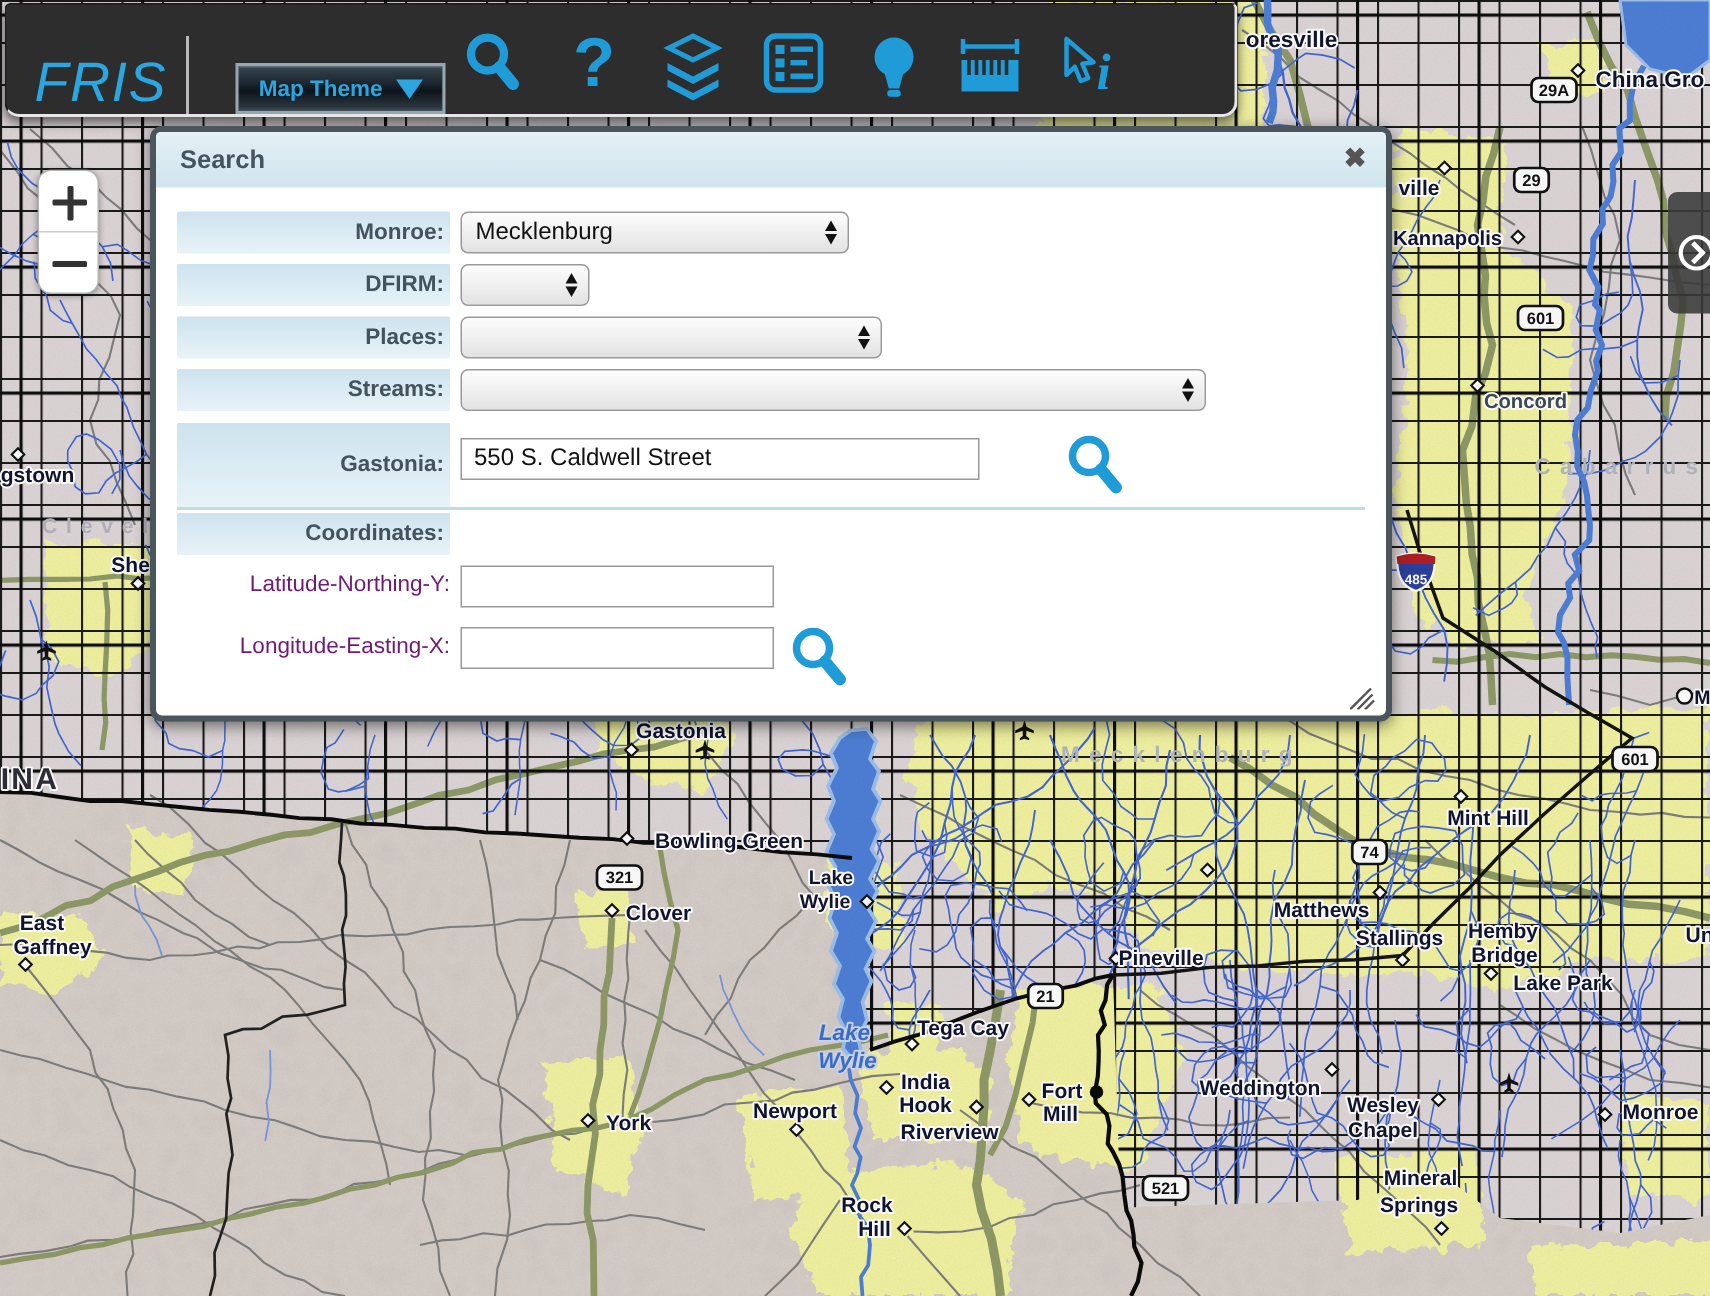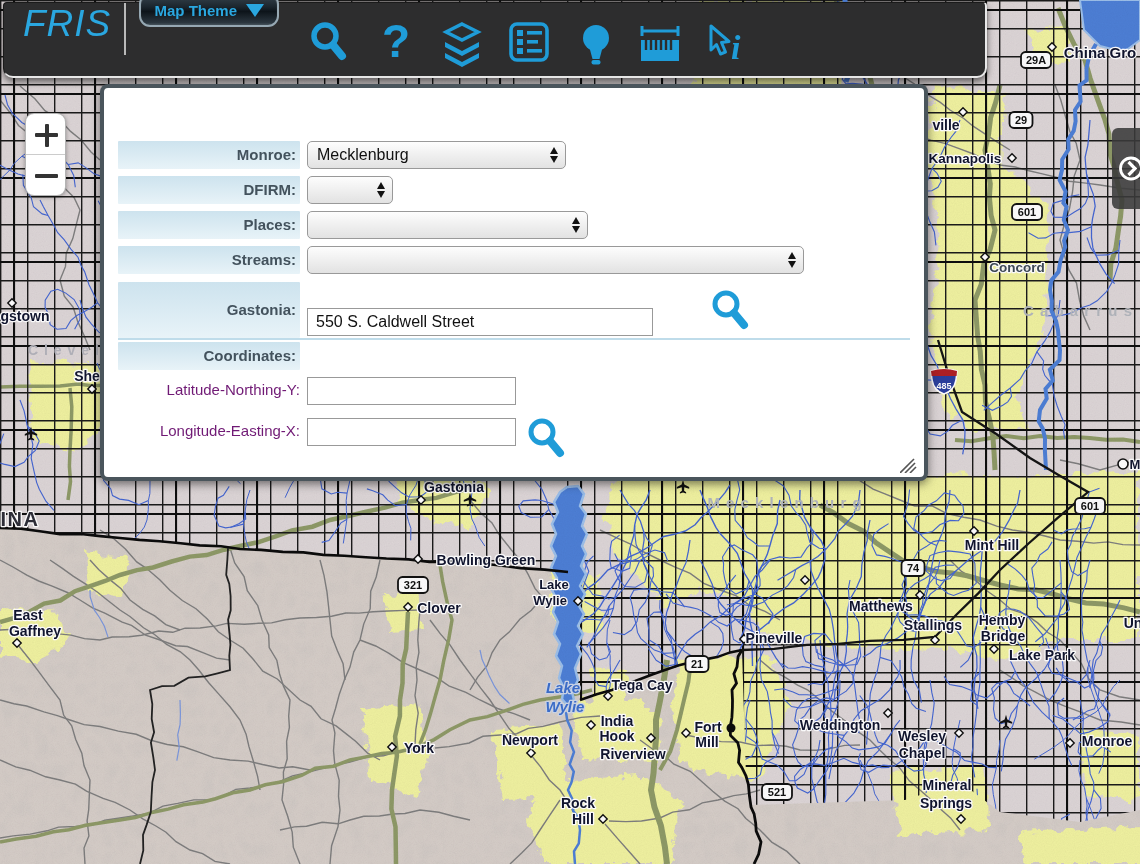--- a/index.html
+++ b/index.html
@@ -1,20 +1,20 @@
 <!DOCTYPE html>
 <html><head><meta charset="utf-8"><style>
 *{margin:0;padding:0;box-sizing:border-box}
 html,body{width:1140px;height:864px;overflow:hidden;font-family:"Liberation Sans",sans-serif;background:#d9d2d3;position:relative}
 #map{position:absolute;left:0;top:0}
 
-#bar{position:absolute;left:3px;top:2px;width:984px;height:76px;background:#2d2d2e;border:1px solid #1a1a1a;border-right:2px solid #e8e8e8;border-bottom:2px solid #e8e8e8;border-radius:4px 4px 10px 10px;box-shadow:0 4px 7px rgba(0,0,0,.55);z-index:10;display:flex;align-items:flex-start}
+#bar{position:absolute;left:3px;top:2px;width:822px;height:76px;background:#2d2d2e;border:1px solid #1a1a1a;border-right:2px solid #e8e8e8;border-bottom:2px solid #e8e8e8;border-radius:4px 4px 10px 10px;box-shadow:0 4px 7px rgba(0,0,0,.55);z-index:10;display:flex;align-items:flex-end}
 #fris{font-style:italic;font-size:37px;color:#2aa7e0;margin-left:19px;letter-spacing:1px}
 #vsep{width:2px;height:52px;background:#b9b9b9;margin-left:13px}
-#mtbtn{margin-left:13px;margin-top:-10px;width:140px;height:34px;border:2px solid #96a8b3;border-radius:11px;background:linear-gradient(180deg,#36444e 0%,#1b252d 40%,#0d141a 55%,#2b363f 92%,#46535c 100%);display:flex;align-items:center;justify-content:center;box-shadow:inset 0 1px 1px rgba(255,255,255,.25)}
+#mtbtn{margin-left:31px;margin-top:-10px;width:140px;height:34px;border:2px solid #96a8b3;border-radius:0;background:linear-gradient(180deg,#36444e 0%,#1b252d 40%,#0d141a 55%,#2b363f 92%,#46535c 100%);display:flex;align-items:center;justify-content:center;box-shadow:inset 0 1px 1px rgba(255,255,255,.25)}
 #mtbtn span{color:#2aa7e0;font-weight:bold;font-size:15px}
 #mtbtn .tri{width:0;height:0;border-left:9px solid transparent;border-right:9px solid transparent;border-top:13px solid #2aa7e0;margin-left:9px}
 .ticon{position:absolute;top:0;height:76px;display:flex;align-items:center;justify-content:center}
 
 #zoom{position:absolute;left:25px;top:113px;width:41px;height:83px;background:#fff;border-radius:9px;border:1px solid rgba(130,130,130,.6);box-shadow:0 1px 4px rgba(0,0,0,.35);z-index:5}
 #zoom .zb{height:41px;position:relative}
 #zoom .zb:first-child{border-bottom:1px solid #ccc}
 #zoom .h{position:absolute;left:9px;top:19px;width:23px;height:4px;background:#333;border-radius:1px}
 #zoom .v{position:absolute;left:18.5px;top:9.5px;width:4px;height:23px;background:#333;border-radius:1px}
 
@@ -508,20 +508,24 @@
      <line x1="28" y1="37" x2="28" y2="47"></line>
         <line x1="33" y1="37" x2="33" y2="47"></line>
    </g>
  </svg>
  <svg class="ticon" style="left:698px;width:48px" viewBox="0 0 48 76">
    <path d="M9 23 L9 47 L14.5 41.5 L18.5 51 L23.5 49 L19.5 39.5 L27 38.5 Z" fill="none" stroke="#1f9cd8" stroke-width="3" stroke-linejoin="round"></path>
    <text x="29" y="56" font-size="34" font-style="italic" font-weight="bold" fill="#1f9cd8" font-family="Liberation Serif,serif">i</text>
  </svg>
 </div>
 <div id="panel">
+ <div id="phead">
+      <div class="t">Search</div>
+      <div class="x">✖</div>
+    </div>
  <div class="lcell" style="top:53px;height:28px"></div>
  <div class="lcell" style="top:88px;height:28px"></div>
  <div class="lcell" style="top:123px;height:28px"></div>
  <div class="lcell" style="top:158px;height:28px"></div>
  <div class="lcell" style="top:194px;height:56px"></div>
  <div class="lcell" style="top:254px;height:28px"></div>
  <div class="lbl" style="top:58px">Monroe:</div>
  <div class="lbl" style="top:93px">DFIRM:</div>
  <div class="lbl" style="top:128px">Places:</div>
  <div class="lbl" style="top:163px">Streams:</div>
@@ -532,21 +536,21 @@
  <div class="sel" style="left:203px;top:53px;width:259px">Mecklenburg<span class="st"></span></div>
  <div class="sel" style="left:203px;top:88px;width:86px">
       <span class="st"></span>
     </div>
  <div class="sel" style="left:203px;top:123px;width:281px">
       <span class="st"></span>
     </div>
  <div class="sel" style="left:203px;top:158px;width:497px">
       <span class="st"></span>
     </div>
- <div class="inp" style="left:203px;top:220px;width:346px">550 S. Caldwell Street</div>
+ <div class="inp" style="left:203px;top:204px;width:346px">550 S. Caldwell Street</div>
  <div class="inp" style="left:203px;top:289px;width:209px"></div>
  <div class="inp" style="left:203px;top:330px;width:209px"></div>
  <div id="psep"></div>
  <svg class="mag" style="left:600px;top:200px" width="52" height="46" viewBox="0 0 52 46">
    <circle cx="22" cy="16" r="11" fill="none" stroke="#1f9cd8" stroke-width="5"></circle>
    <line x1="30" y1="25" x2="40" y2="37" stroke="#1f9cd8" stroke-width="8" stroke-linecap="round"></line>
  </svg>
  <svg class="mag" style="left:416px;top:328px" width="52" height="46" viewBox="0 0 52 46">
    <circle cx="22" cy="16" r="11" fill="none" stroke="#1f9cd8" stroke-width="5"></circle>
    <line x1="30" y1="25" x2="40" y2="37" stroke="#1f9cd8" stroke-width="8" stroke-linecap="round"></line>

